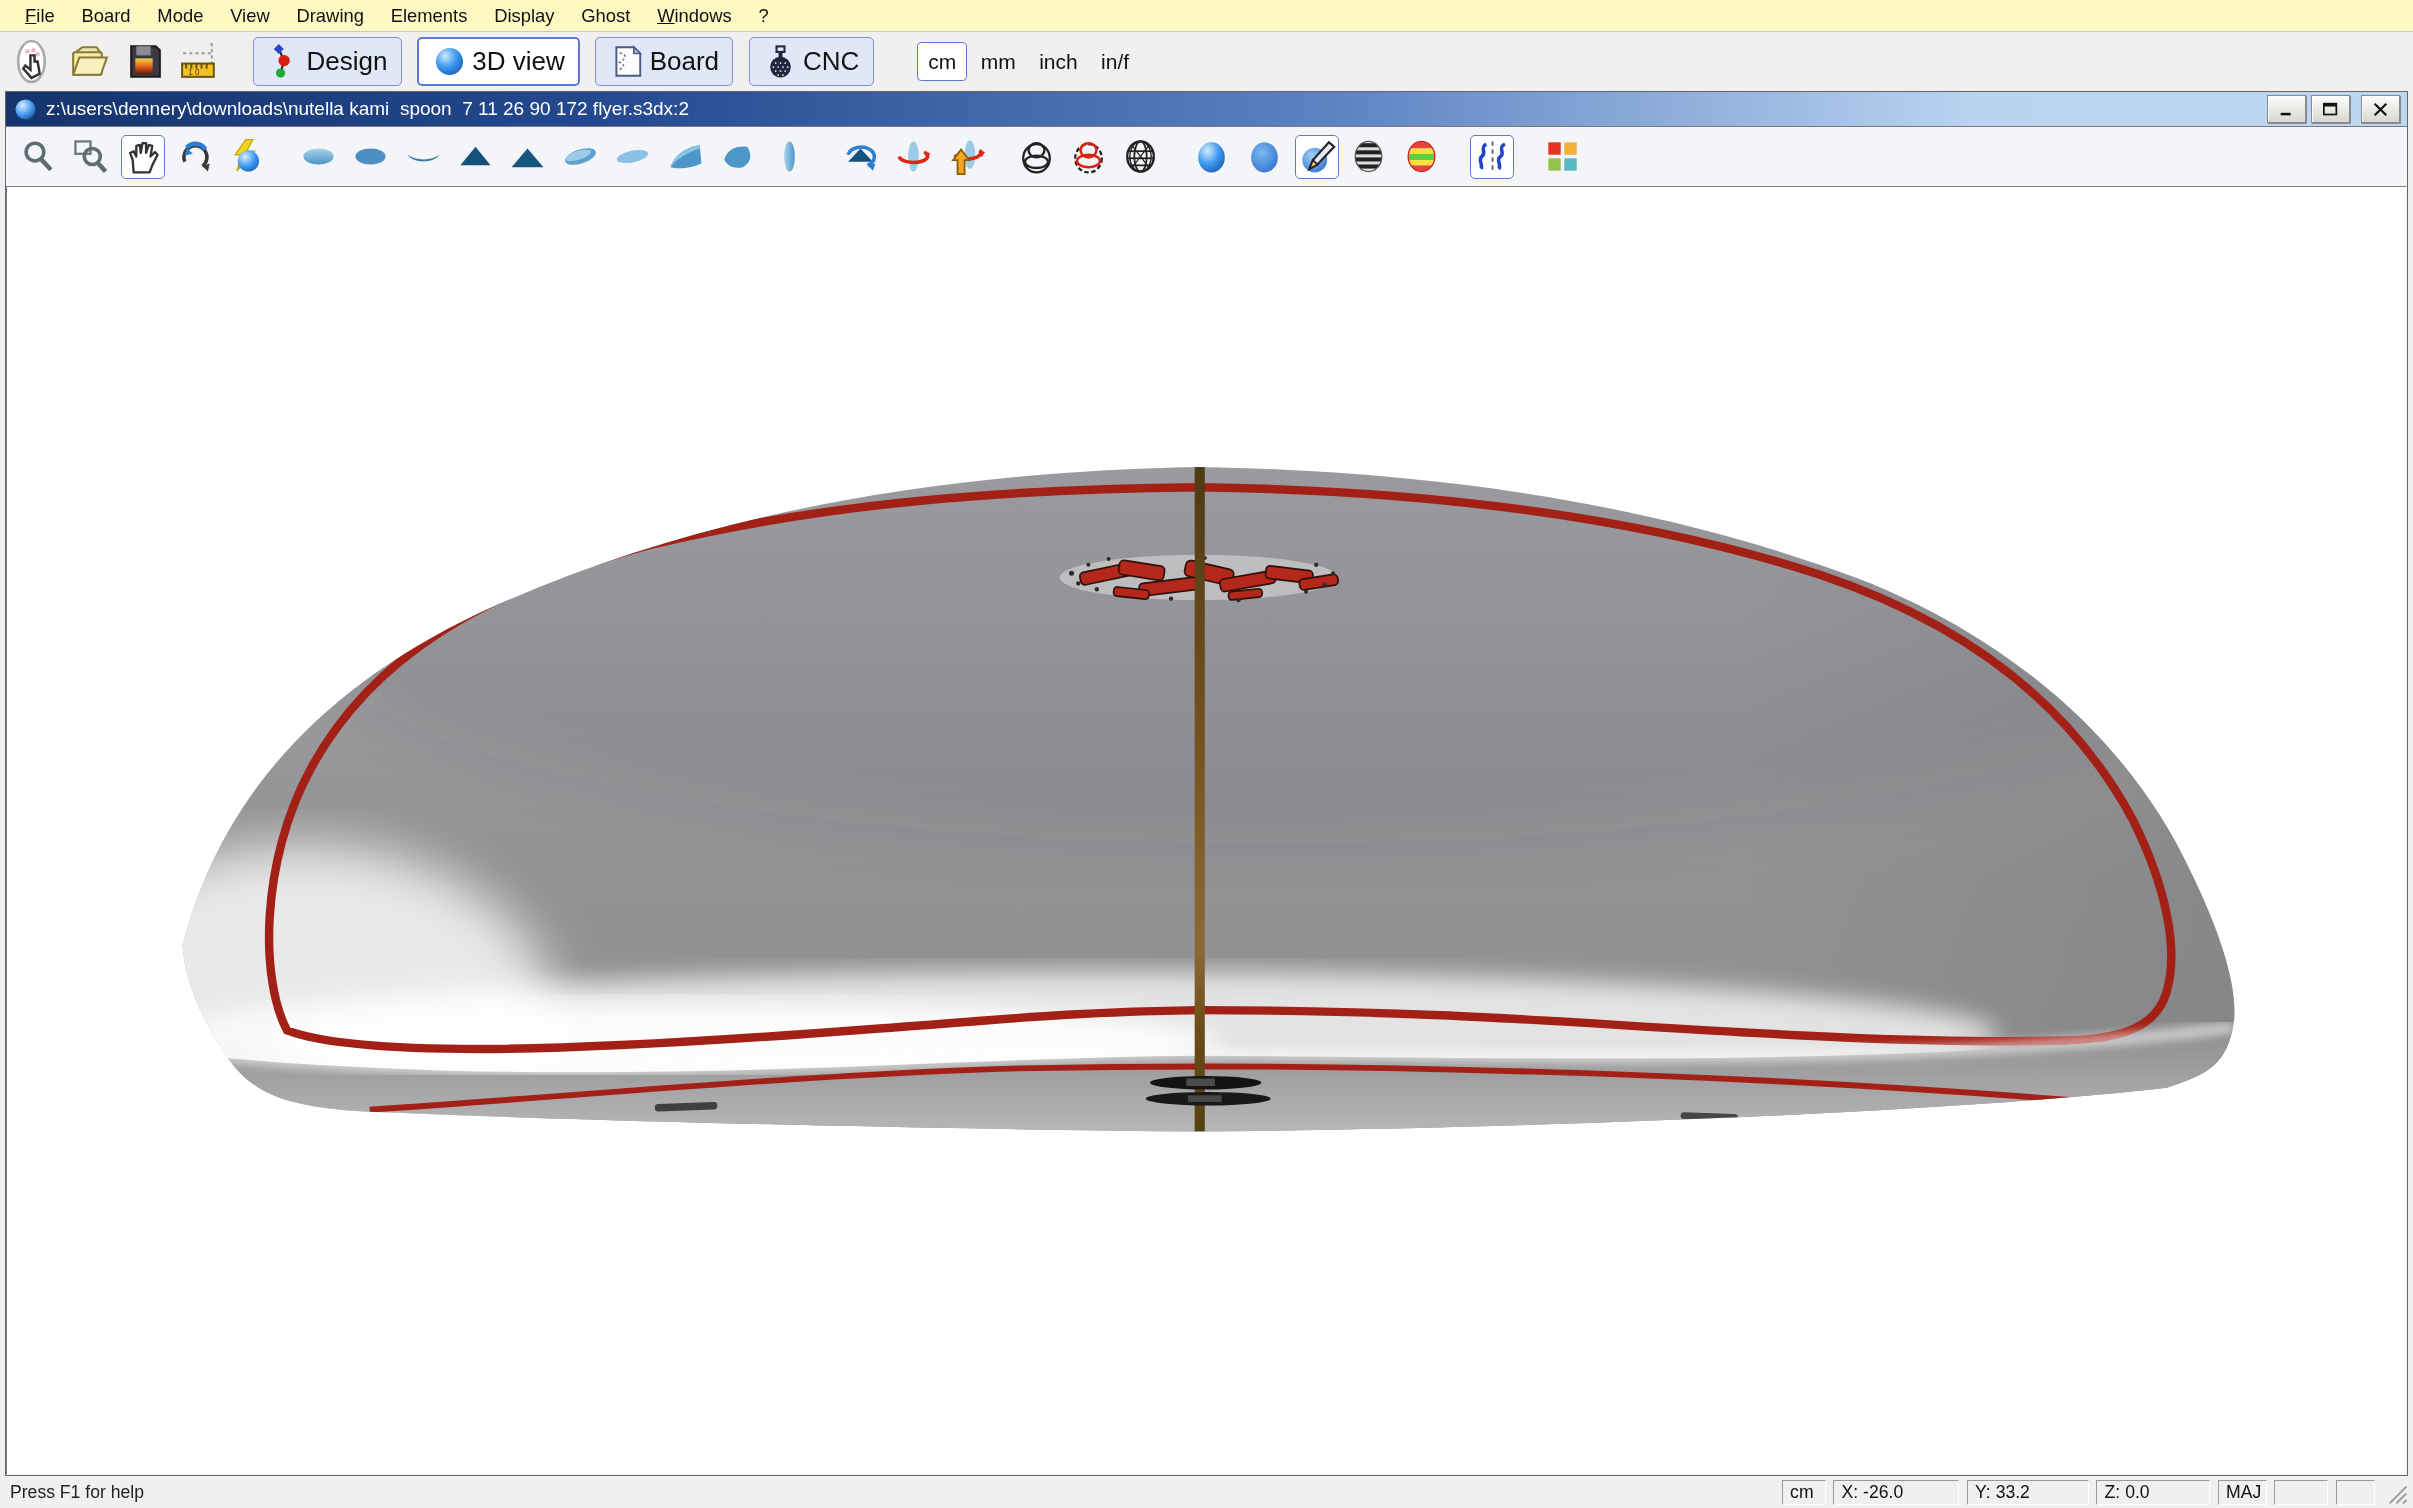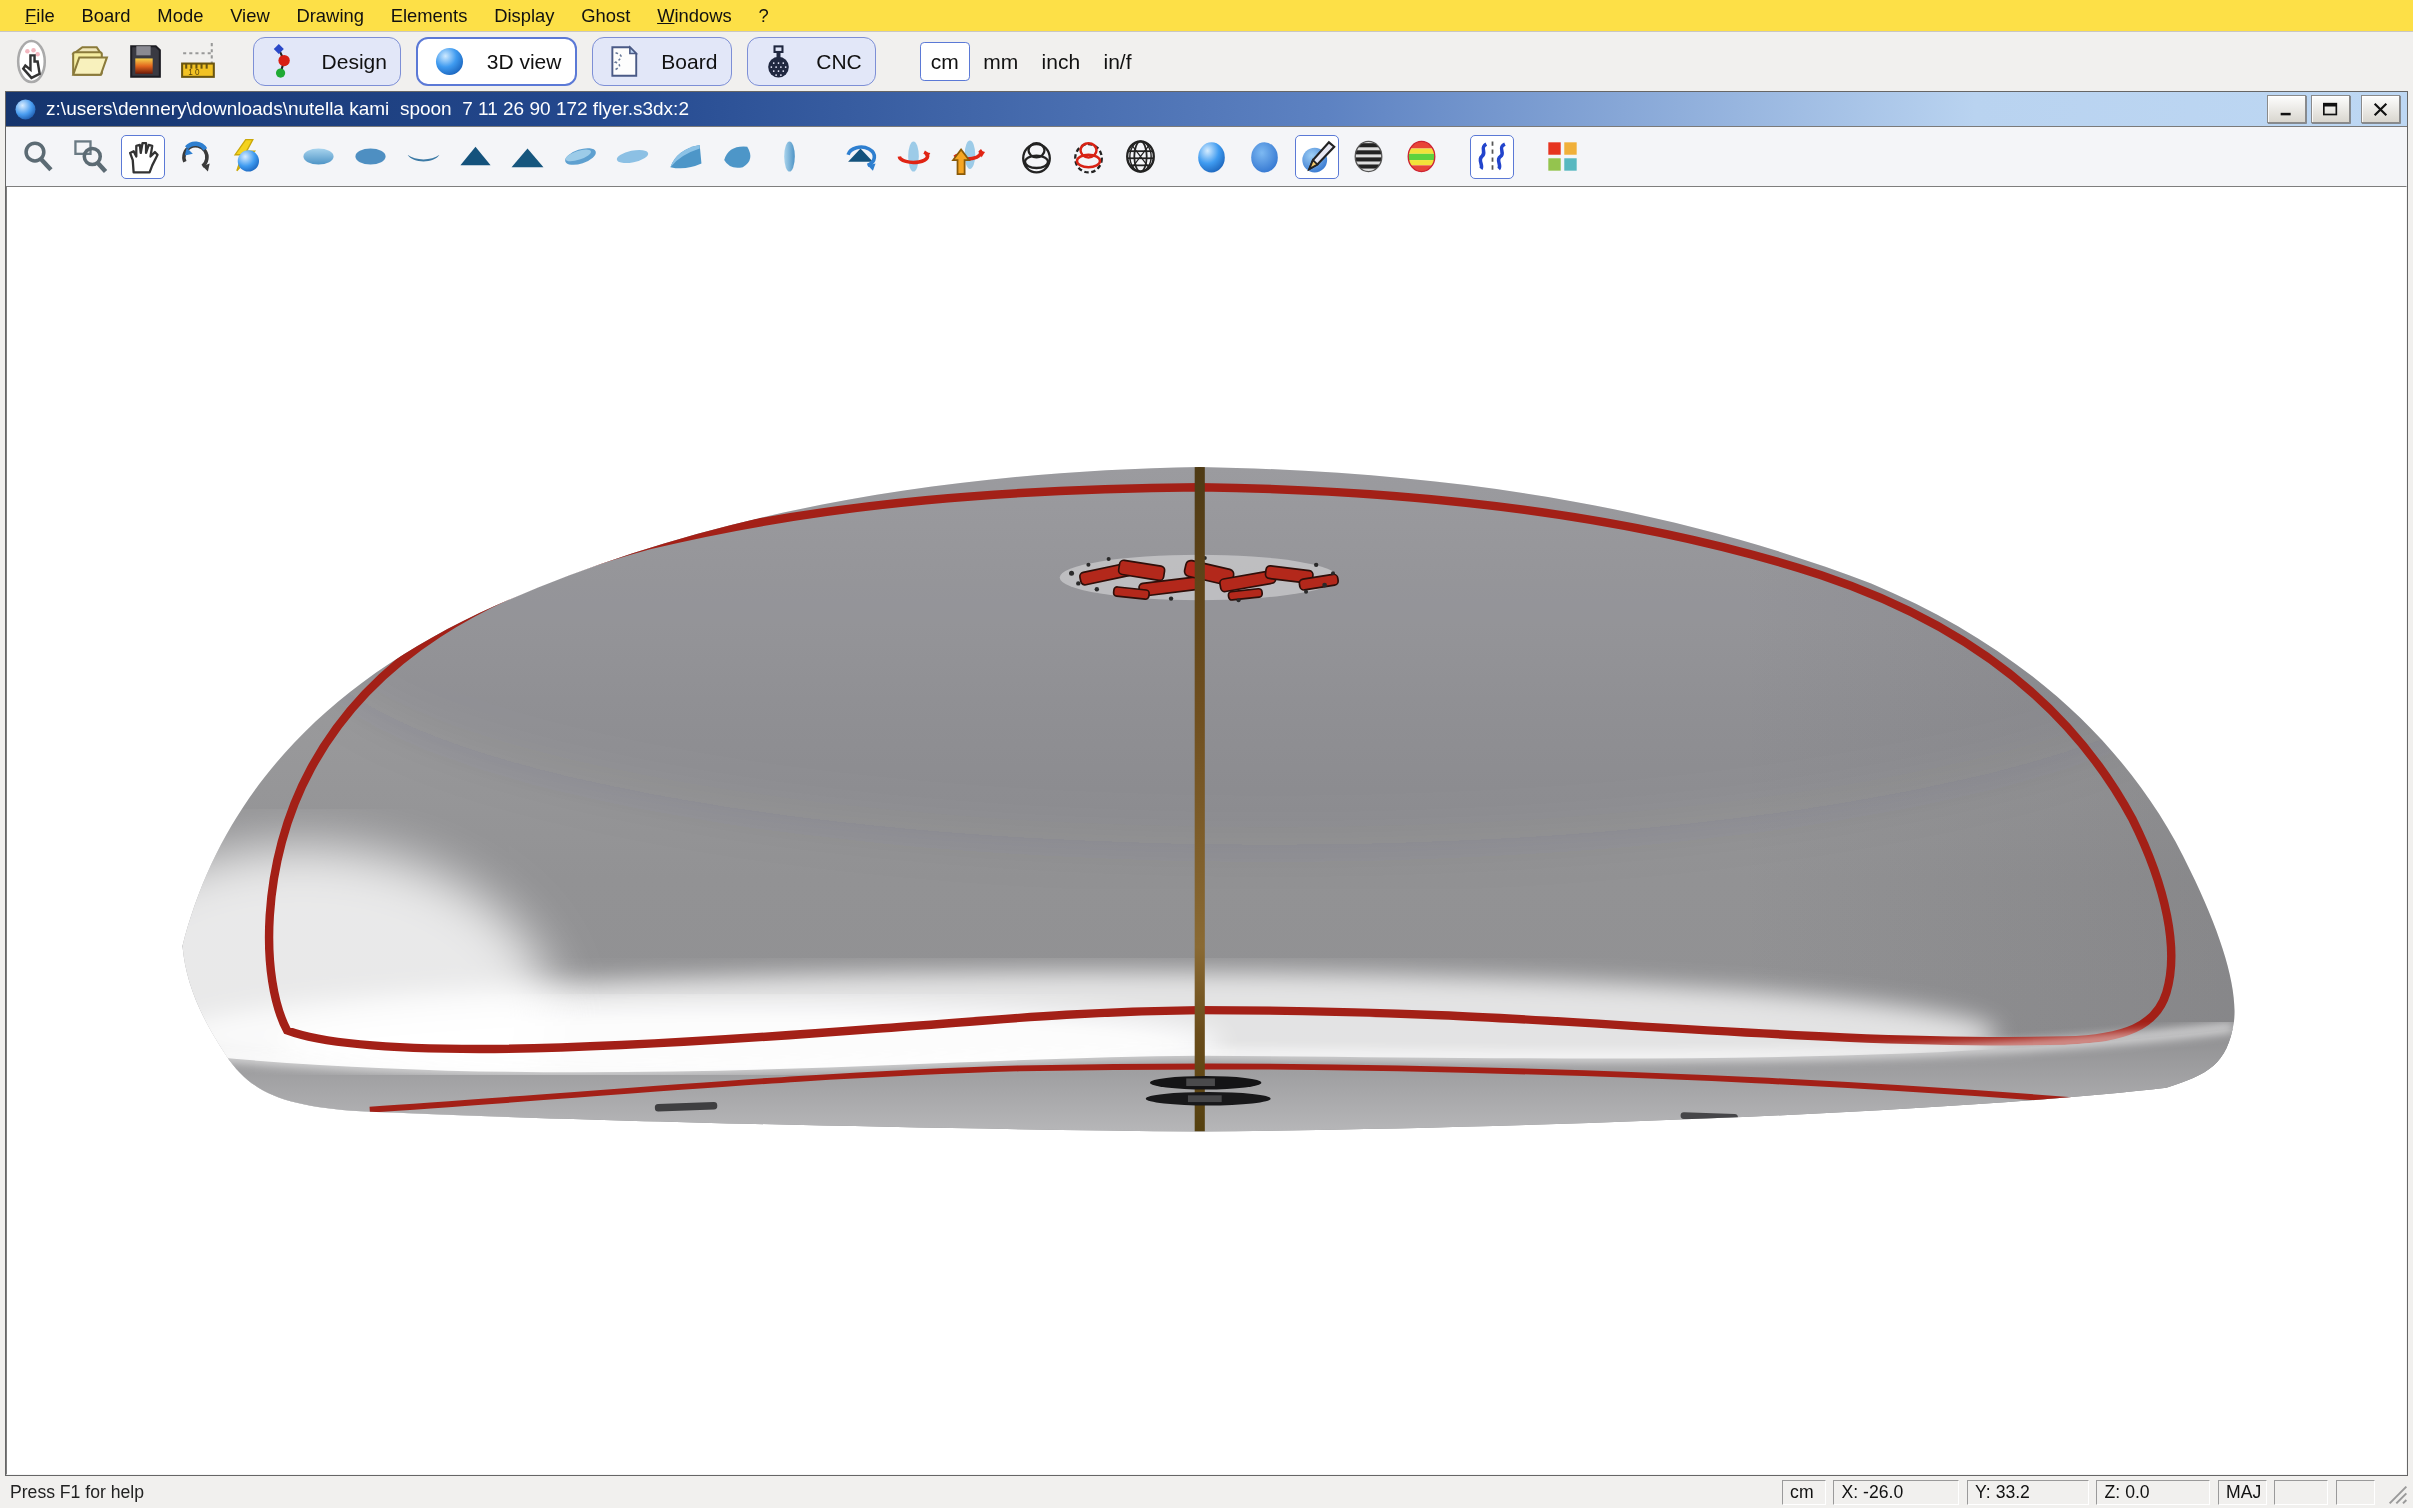--- a/index.html
+++ b/index.html
@@ -1,32 +1,32 @@
 <!DOCTYPE html>
 <html style="font-size:13.4px"><head>
 <meta charset="utf-8">
 <style>
   * { box-sizing: border-box; margin: 0; padding: 0; }
   html,body { width:2413px; height:1508px; overflow:hidden;
     font-family:"Liberation Sans","DejaVu Sans",sans-serif; background:#f1f0ee; }
 
   
   .menubar { height:32px; display:flex; align-items:center; padding-left:11.7px;
-    background:#fde047; border-bottom:0.8px solid #c9c7c4; }
+    background:#fef9c3; border-bottom:0.8px solid #c9c7c4; }
   .menu-item { display:inline-block; padding:3.4px 13.4px; font-size:18.4px; color:#111; cursor:default; }
   .menu-item.accel::first-letter { text-decoration:underline; }
 
   
   .toolbar-main { height:59px; display:flex; align-items:center; gap:6.7px;
     background:#f1f0ee; padding:0 8.4px; }
   .tb-iconbtn { width:49px; height:49px; border:none; background:transparent;
     display:flex; align-items:center; justify-content:center;text-align:center; }
-  .tb-btn { display:flex; align-items:center; gap:20px; height:49px; padding:0 13.4px;
-    background:#e2e7f8; border:1.7px solid #7d8fd6; border-radius:12px;
-    font-size:21px; color:#111; margin-left:8.4px; }
+  .tb-btn { display:flex; align-items:center; gap:5px; height:49px; padding:0 13.4px;
+    background:#e2e7f8; border:1.7px solid #7d8fd6; border-radius:5px;
+    font-size:26px; color:#111; margin-left:8.4px; }
   .tb-btn.sel { background:#ffffff; border:2.5px solid #5b79d6; }
   .units { display:flex; align-items:center; margin-left:37px; gap:3.4px; }
   .unit { font-size:21px; color:#111; padding:6.7px 10px; }
   .unit.sel { background:#fff; border:1.7px solid #5b79d6; border-radius:4.2px; }
 
   
   .child { position:absolute; left:5px; right:5px; top:91px; bottom:32px;
     border:1.7px solid #666; background:#f4f5f8; display:flex; flex-direction:column; }
   .titlebar { height:35px; display:flex; align-items:center; padding:0 6.7px;
     background:linear-gradient(90deg,#15346d 0%,#24498f 25%,#5d82c2 55%,#b9d3f0 82%,#bdd7f3 100%);

